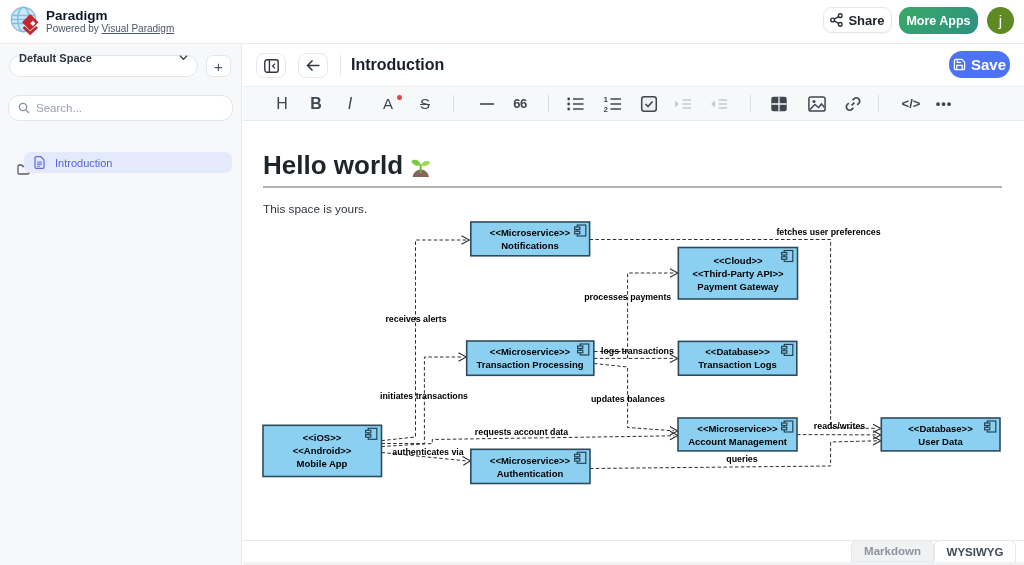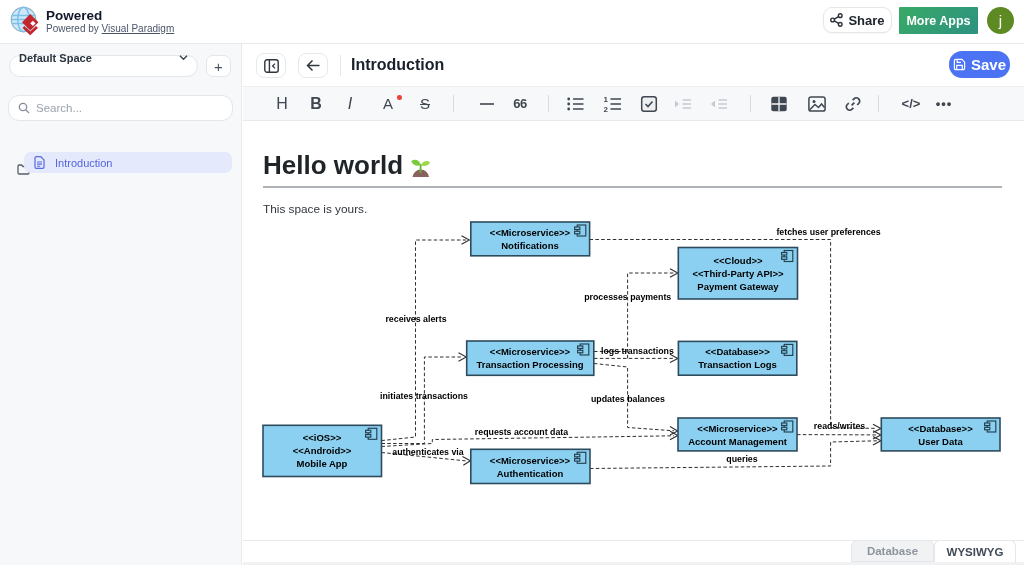--- a/index.html
+++ b/index.html
@@ -7,21 +7,21 @@
        font-family:"Liberation Sans",sans-serif;background:#fff;}
   .abs{position:absolute;}
   
   #hdr{left:0;top:0;width:1024px;height:44px;background:#fff;border-bottom:1px solid #e8eaed;box-sizing:border-box;}
   #appname{left:46px;top:8px;font-size:13.5px;font-weight:700;color:#101828;line-height:15px;}
   #powered{left:46px;top:23px;font-size:10px;color:#4a5568;line-height:11px;}
   #powered a{color:#4a5568;text-decoration:underline;margin-top:40px;}
   #sharebtn{left:823px;top:7px;width:69px;height:26px;background:#fff;border:1px solid #e4e7ea;border-radius:9px;
     box-sizing:border-box;display:flex;align-items:center;justify-content:center;gap:5px;
     font-size:13px;font-weight:700;color:#20262e;box-shadow:0 1px 2px rgba(0,0,0,.04);}
-  #moreapps{left:899px;top:7px;width:79px;height:27px;border-radius:1px;
+  #moreapps{left:899px;top:7px;width:79px;height:27px;border-radius:11px;
     background:linear-gradient(135deg,#38aa66,#2d9181);display:flex;align-items:center;justify-content:center;
     font-size:12.5px;font-weight:700;color:#fff;}
   #avatar{left:987px;top:7px;width:27px;height:27px;border-radius:50%;background:#5d8a23;
     display:flex;align-items:center;justify-content:center;color:#fff;font-size:15px;font-weight:400;}
   
   #side{left:0;top:44px;width:242px;height:521px;background:#f7f8fa;border-right:1px solid #e7e9ec;box-sizing:border-box;}
   #spacepill{left:9px;top:55px;width:189px;height:22px;background:#fff;border:1px solid #e3e6ea;border-radius:11px;
     box-sizing:border-box;display:flex;align-items:center;font-size:11px;font-weight:700;color:#2a3340;
     padding:0 8px 16px 9px;}
   #spacepill .chev{margin-left:auto;}
@@ -74,21 +74,21 @@
         <ellipse cx="13.5" cy="13.5" rx="5.8" ry="12.2"></ellipse>
         <path d="M2.1 9.5 H24.9 M1.3 13.5 H25.7 M2.1 17.5 H24.9"></path>
       </g>
       <g transform="translate(20.2,16.3) rotate(45)">
         <rect x="-5.8" y="-5.8" width="11.6" height="11.6" fill="#c1272d"></rect>
         <rect x="0.8" y="-3" width="3.7" height="3.7" fill="#fff"></rect>
       </g>
       <path d="M13.4 20.9 L20.2 27.3 L27 20.9" fill="none" stroke="#c1272d" stroke-width="2.7"></path>
     </svg>
   </div>
-  <div class="abs" id="appname">Powered</div>
+  <div class="abs" id="appname">Paradigm</div>
   <div class="abs" id="powered">Powered by <a>Visual Paradigm</a></div>
   <div class="abs" id="sharebtn"><svg width="13" height="14" viewBox="0 0 14 15">
       <g fill="none" stroke="#2b323b" stroke-width="1.5">
         <circle cx="11" cy="2.8" r="2"></circle>
         <circle cx="2.8" cy="7.5" r="2"></circle>
         <circle cx="11" cy="12.2" r="2"></circle>
         <path d="M4.6 6.5 L9.2 3.8 M4.6 8.5 L9.2 11.2"></path>
       </g>
     </svg>Share</div>
   <div class="abs" id="moreapps">More Apps</div>
@@ -358,14 +358,14 @@
       <text x="424" y="398.5">initiates transactions</text>
       <text x="521.5" y="434.5">requests account data</text>
       <text x="428" y="454.5">authenticates via</text>
       <text x="839.5" y="428.5">reads/writes</text>
       <text x="742" y="462">queries</text>
     </g>
   </svg>
 
   <div class="abs" id="footer"></div>
   <div class="abs" id="bottomstrip"></div>
-  <div class="tab" id="tabmd">Database</div>
+  <div class="tab" id="tabmd">Markdown</div>
   <div class="tab" id="tabwy">WYSIWYG</div>
 
 </body></html>

